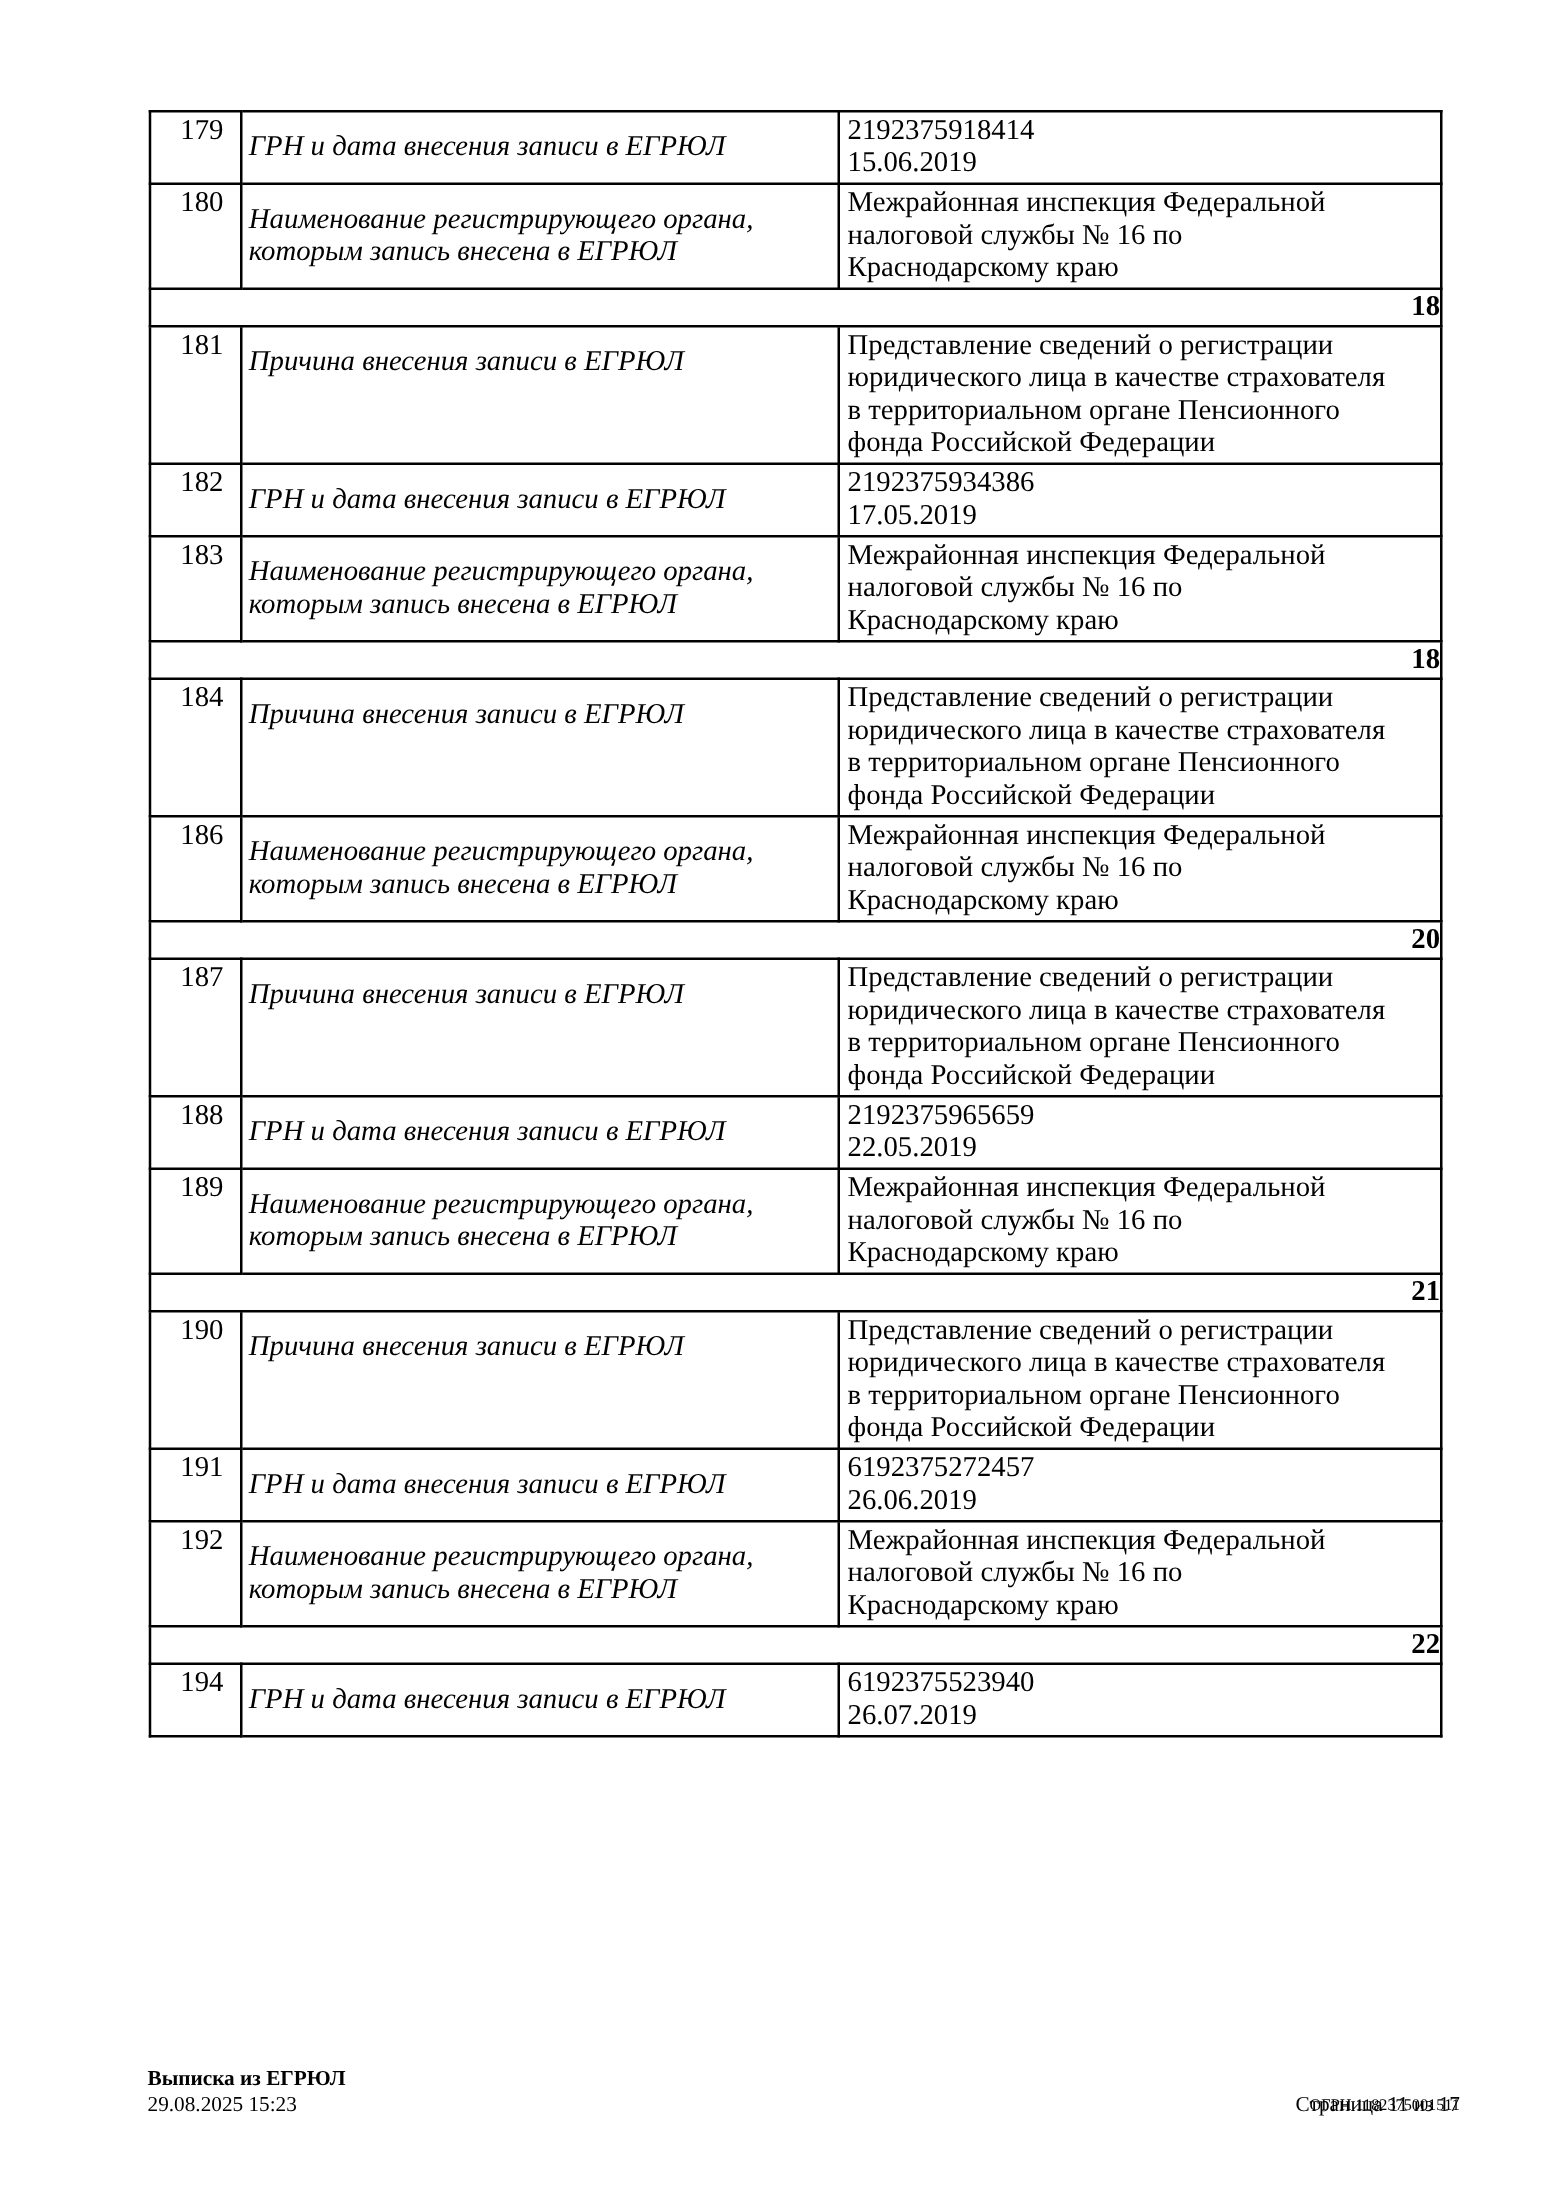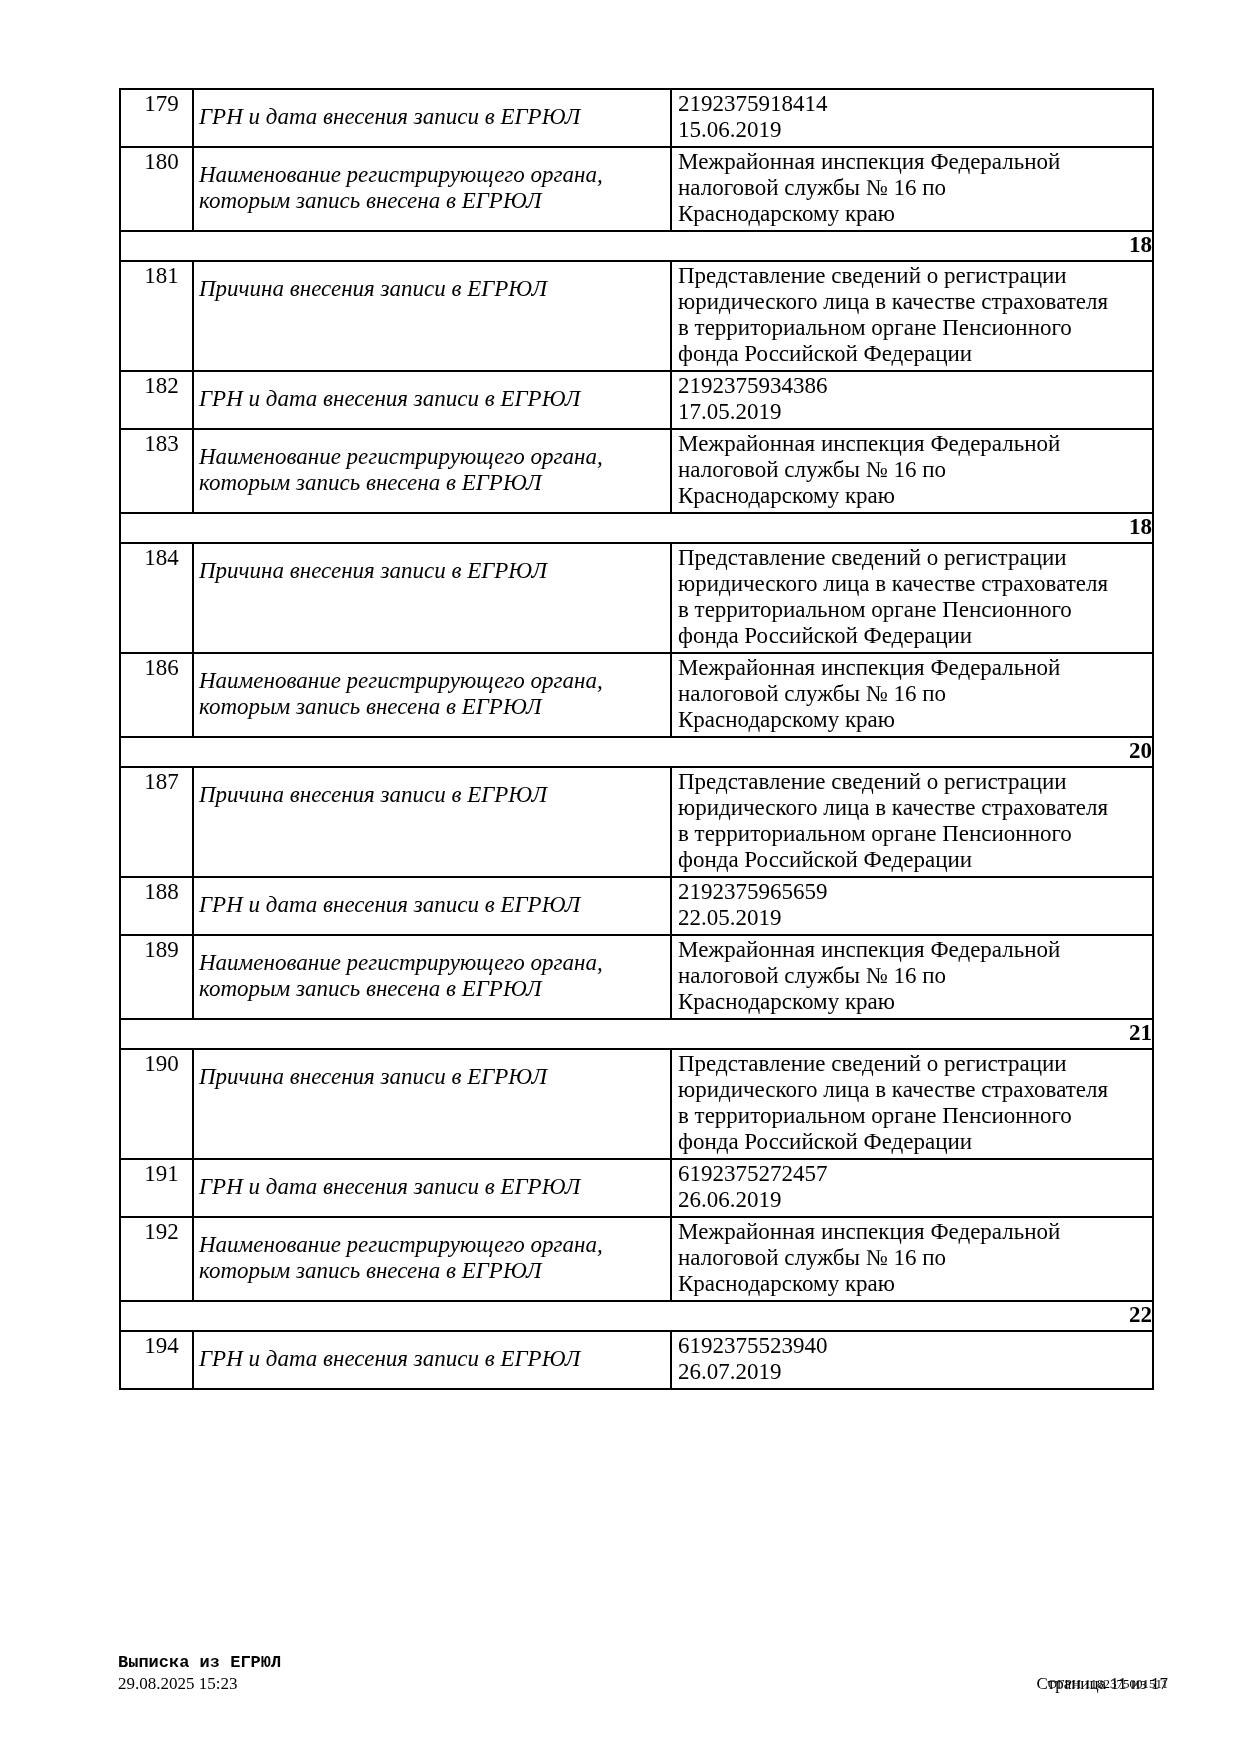--- a/index.html
+++ b/index.html
@@ -63,21 +63,21 @@
     height: 1755px;
     pointer-events: none;
   }
   .f-left {
     position: absolute;
     left: 118px;
     top: 1652px;
     font-size: 17px;
     line-height: 21px;
   }
-  .f-title { font-weight: bold; font-family: Liberation Mono, monospace; }
+  .f-title { font-weight: bold; }
   .f-center {
     position: absolute;
     left: 118px;
     top: 1673px;
     width: 1050px;
     text-align: right;
     font-size: 13px;
     line-height: 21px;
   }
   .f-right {

